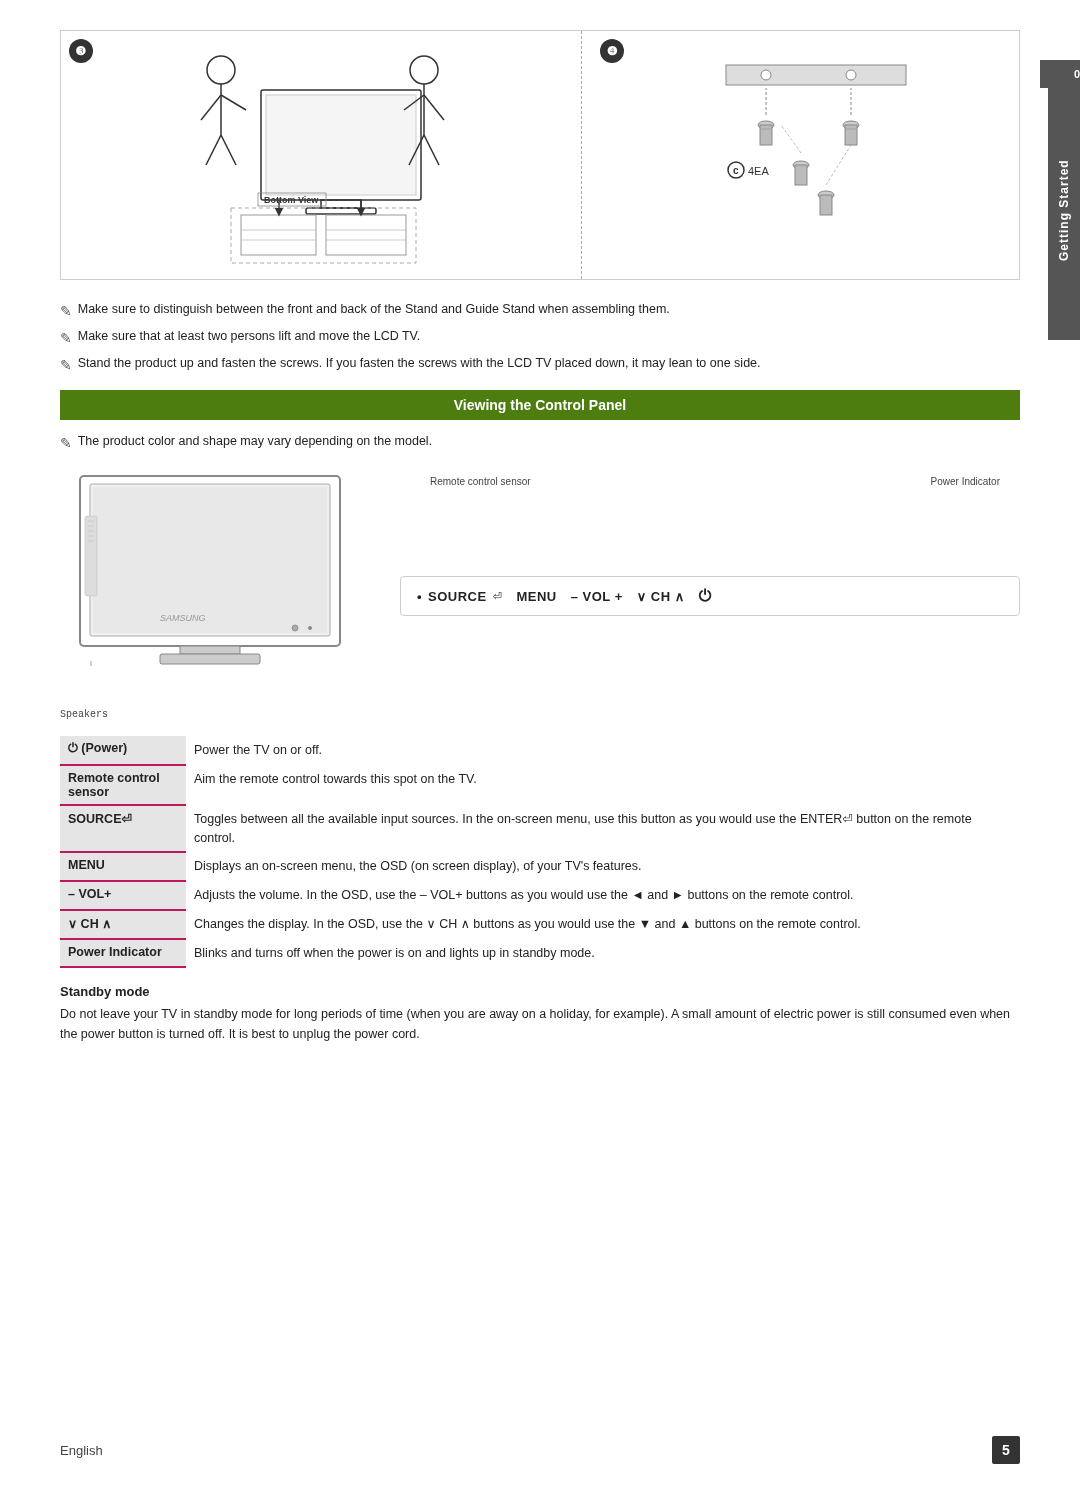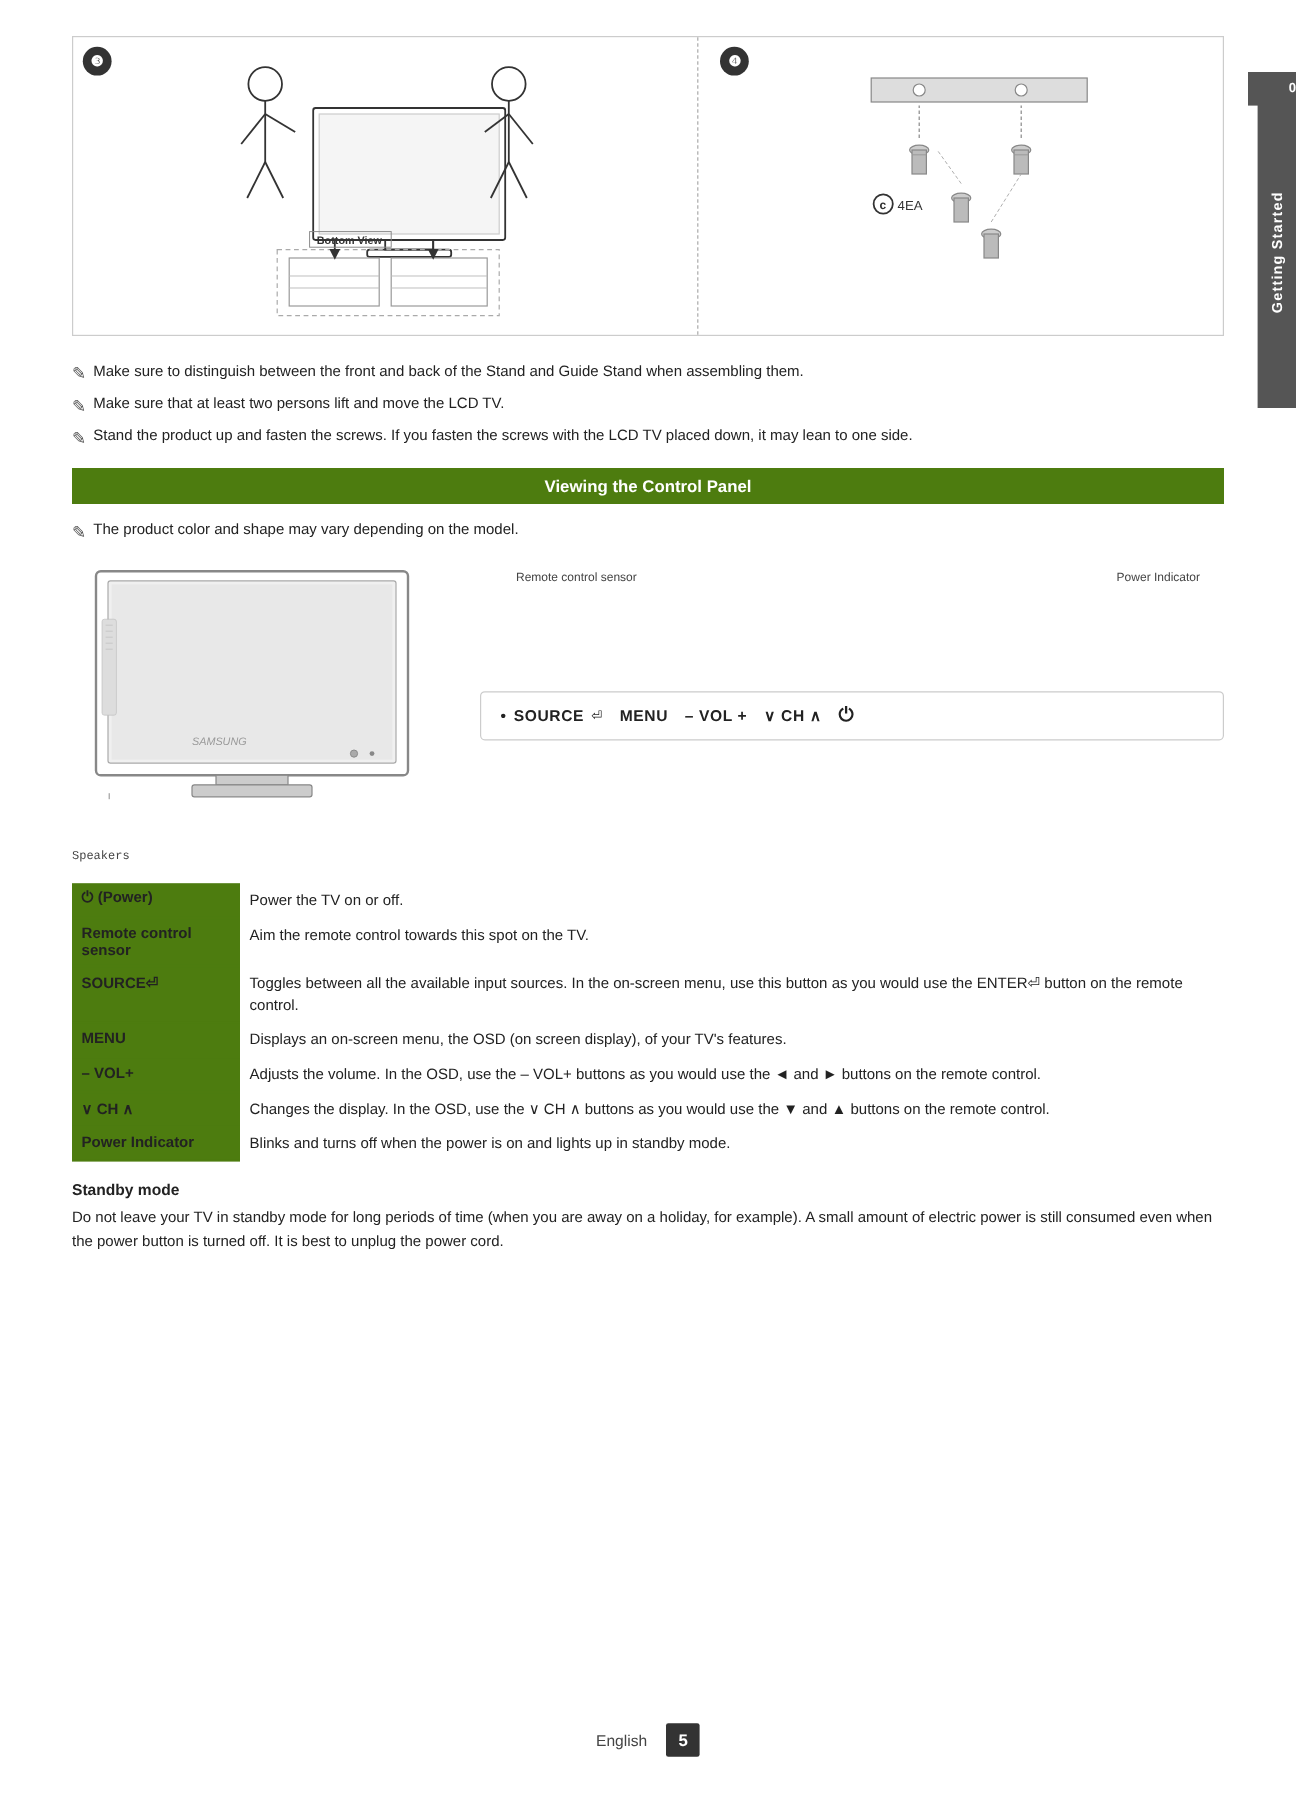--- a/index.html
+++ b/index.html
@@ -213,24 +213,24 @@
     }
 
     .feature-table tr td {
       padding: 5px 8px;
       font-size: 12.5px;
       vertical-align: top;
       border: none;
     }
 
     .feature-table tr td:first-child {
-      width: 140px;
-      background: #4d7c0f;
-      font-weight: bold;
-      border-bottom: 2px solid #4d7c0f;
+      width: 126px;
+      background: #e5e5e5;
+      font-weight: bold;
+      border-bottom: 2px solid #be185d;
     }
 
     .feature-table tr td:last-child {
       line-height: 1.5;
     }
 
     
     .standby-section {
       margin-bottom: 14px;
     }
@@ -248,21 +248,21 @@
     }
 
     
     .footer {
       position: absolute;
       bottom: 30px;
       left: 60px;
       right: 60px;
       display: flex;
       align-items: center;
-      justify-content: center;
+      justify-content: space-between;
       gap: 16px;
     }
 
     .footer-lang {
       font-size: 13px;
       color: #444;
     }
 
     .footer-page {
       background: #333;

